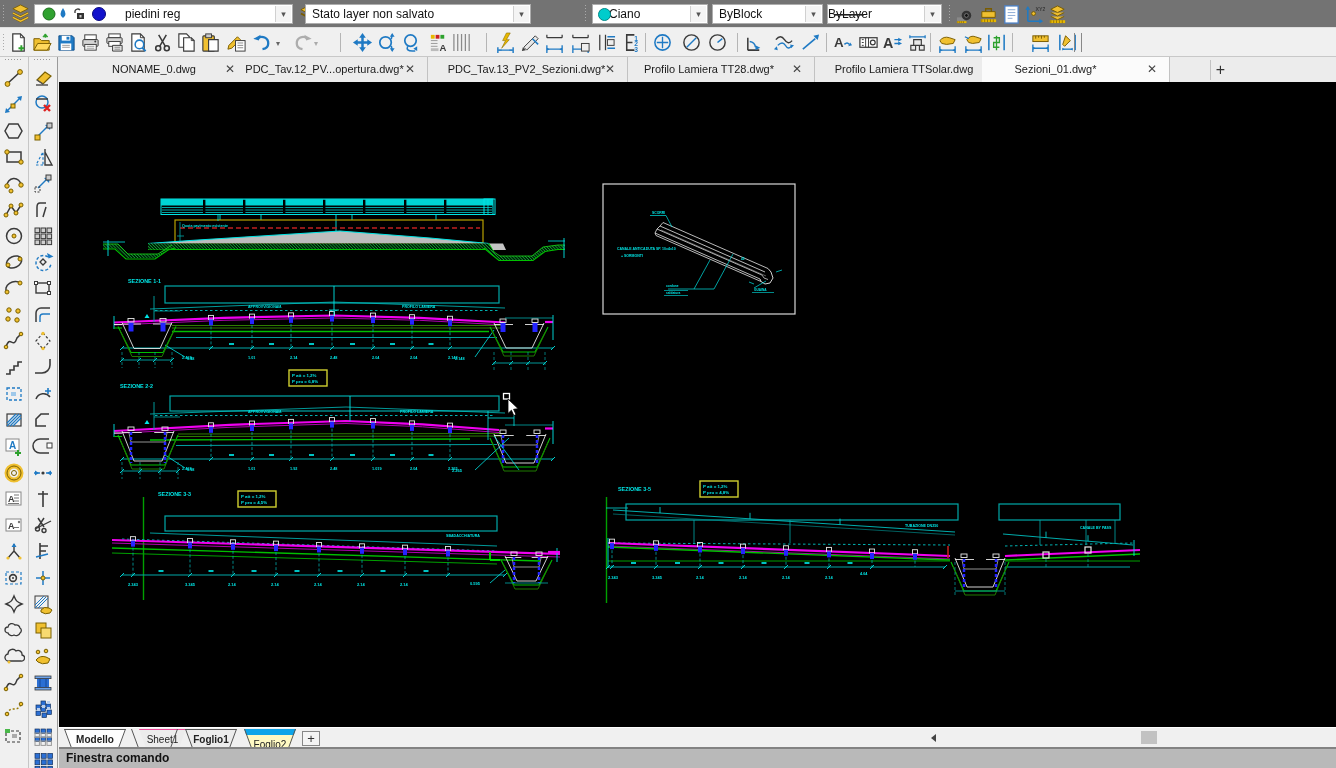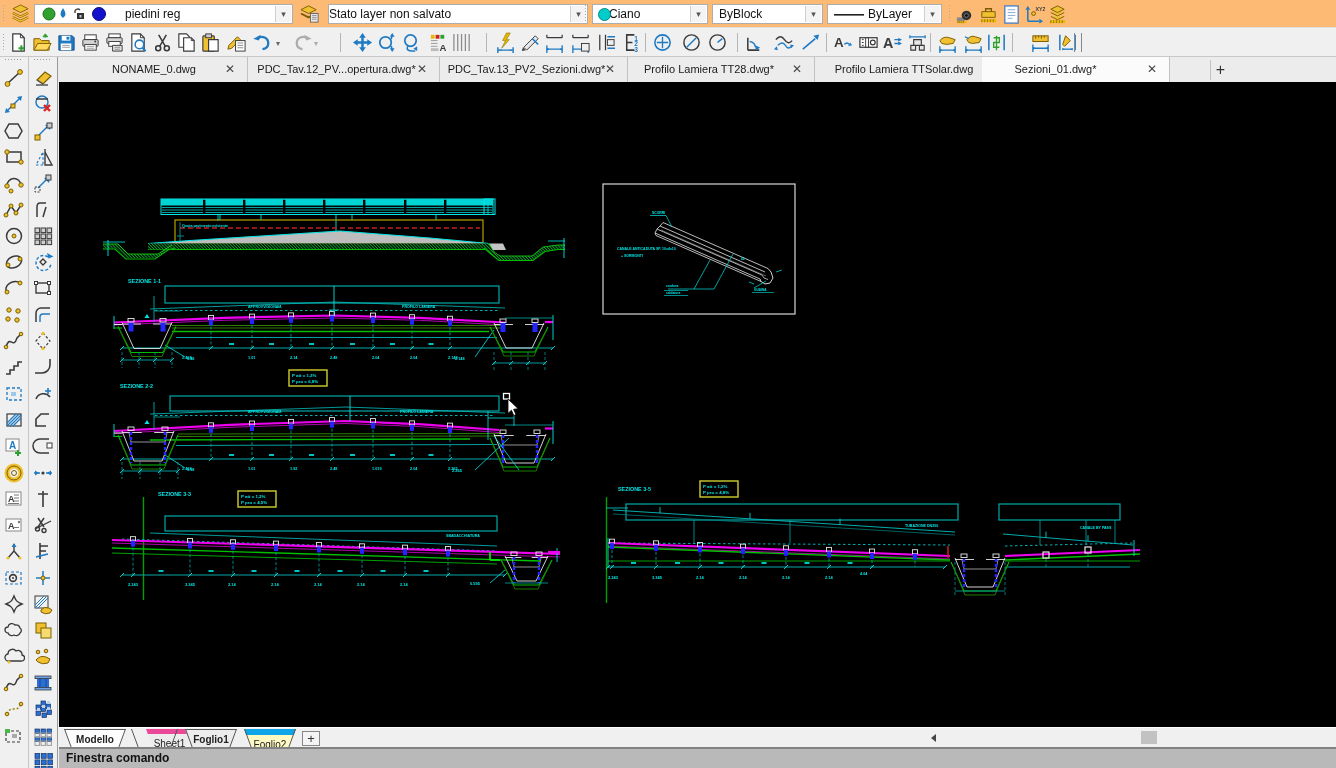--- a/index.html
+++ b/index.html
@@ -1,17 +1,17 @@
 <!DOCTYPE html>
 <html><head><meta charset="utf-8"><style>
 *{margin:0;padding:0;box-sizing:border-box}
 html,body{width:1336px;height:768px;overflow:hidden;background:#f0f0f0;
  font-family:"Liberation Sans",sans-serif}
 .abs{position:absolute}
-#row1{left:0;top:0;width:1336px;height:28px;background:#fdba74;border-bottom:1px solid #e0e0e0}
+#row1{left:0;top:0;width:1336px;height:28px;background:#737373;border-bottom:1px solid #e0e0e0}
 #row2{left:0;top:28px;width:1336px;height:29px;background:#f0f0f0;border-bottom:1px solid #c8c8c8}
 #tabbar{left:58px;top:57px;width:1278px;height:25px;background:#ececec}
 .dtab{position:absolute;top:0;height:25px;background:#ececec;border-right:1px solid #c2c2c2;
  color:#1a1a1a;font-size:11px;line-height:25px;text-align:center}
 .dtab.active{background:#fbfbfb}
 .dtab .x{position:absolute;right:12px;top:0;color:#444;font-size:12px}
 #lbar{left:0;top:57px;width:58px;height:711px;background:#f0f0f0;border-right:1px solid #9a9a9a}
 #lbar .divd{position:absolute;left:28px;top:0;width:1px;height:711px;background:#c6c6c6}
 #canvas{left:59px;top:82px;width:1277px;height:645px;background:#000}
 #bstrip{left:59px;top:727px;width:1277px;height:20px;background:#f0f0f0;border-top:1px solid #fff}
@@ -47,27 +47,27 @@
       </svg>
       <span style="position:absolute;left:90px">piedini reg</span>
       <div class="dd">▾</div>
     </div>
     <svg class="abs" style="left:299px;top:3px" width="21" height="21" viewBox="0 0 22 22">
       <path d="M10 3 l8 4 -8 4 -8 -4z" fill="#f0c030" stroke="#7a5c00"></path>
       <path d="M2 11 l8 4 8 -4" fill="none" stroke="#7a5c00" stroke-width="2"></path>
       <rect x="12" y="11" width="8" height="9" fill="#eee" stroke="#666"></rect>
       <path d="M13.5 13 h5 M13.5 15 h5 M13.5 17 h5" stroke="#888"></path>
     </svg>
-    <div class="combo" style="left:328px;width:260px;">Stato layer non salvato<div class="dd">▾</div></div>
+    <div class="combo" style="left:305px;width:226px;padding-left:6px">Stato layer non salvato<div class="dd">▾</div></div>
     <div class="sep" style="left:584px"></div>
     <div class="combo" style="left:592px;width:116px;padding-left:16px">Ciano<svg class="abs" style="left:5px;top:3px" width="13" height="13">
         <circle cx="6.5" cy="6.5" r="6" fill="#00cccc" stroke="#008888"></circle>
       </svg><div class="dd">▾</div></div>
     <div class="combo" style="left:712px;width:111px;padding-left:6px">ByBlock<div class="dd">▾</div></div>
-    <div class="combo" style="left:827px;width:115px;padding-left:40px">ByLayer<svg class="abs" style="left:6px;top:9px" width="30" height="3">
+    <div class="combo" style="left:827px;width:115px;">ByLayer<svg class="abs" style="left:6px;top:9px" width="30" height="3">
         <rect width="30" height="1.6" fill="#222"></rect>
       </svg><div class="dd">▾</div></div>
     <div class="sep" style="left:948px"></div>
     <svg class="abs" style="left:955px;top:4px" width="21" height="21" viewBox="0 0 22 22">
       <rect x="2" y="14" width="8" height="4" fill="#888"></rect>
       <circle cx="12" cy="12" r="5" fill="#333"></circle>
       <circle cx="12" cy="12" r="2" fill="#111" stroke="#777"></circle>
       <rect x="2" y="18" width="10" height="2" fill="#e8b800"></rect>
       <path d="M3 18 v2 M5 18 v2 M7 18 v2 M9 18 v2" stroke="#7a5c00" stroke-width="0.7"></path>
     </svg>
@@ -296,21 +296,21 @@
     <div class="abs" style="left:645px;top:5px;width:1px;height:19px;background:#b5b5b5"></div>
     <div class="abs" style="left:737px;top:5px;width:1px;height:19px;background:#b5b5b5"></div>
     <div class="abs" style="left:826px;top:5px;width:1px;height:19px;background:#b5b5b5"></div>
     <div class="abs" style="left:930px;top:5px;width:1px;height:19px;background:#b5b5b5"></div>
     <div class="abs" style="left:1012px;top:5px;width:1px;height:19px;background:#b5b5b5"></div>
     <div class="abs" style="left:1074px;top:5px;width:1px;height:19px;background:#888"></div>
     <div class="abs" style="left:1081px;top:5px;width:1px;height:19px;background:#888"></div>
   </div>
 <div id="tabbar" class="abs">
     <div class="dtab" style="left:27px;width:163px;padding-right:24px">NONAME_0.dwg<span class="x">✕</span></div>
-    <div class="dtab" style="left:190px;width:192px;padding-right:14px">PDC_Tav.12_PV...opertura.dwg*<span class="x">✕</span></div>
+    <div class="dtab" style="left:178px;width:192px;padding-right:14px">PDC_Tav.12_PV...opertura.dwg*<span class="x">✕</span></div>
     <div class="dtab" style="left:382px;width:188px;padding-right:14px">PDC_Tav.13_PV2_Sezioni.dwg*<span class="x">✕</span></div>
     <div class="dtab" style="left:570px;width:187px;padding-right:24px">Profilo Lamiera TT28.dwg*<span class="x">✕</span></div>
     <div class="dtab" style="left:757px;width:193px;padding-right:14px">Profilo Lamiera TTSolar.dwg<span class="x">✕</span></div>
     <div class="dtab active" style="left:924px;width:188px;padding-right:40px">Sezioni_01.dwg*<span class="x">✕</span></div>
     <div class="abs" style="left:1152px;top:3px;width:20px;height:20px;font-size:16px;color:#333;text-align:center;line-height:19px;border-left:1px solid #c2c2c2">+</div>
   </div>
 <div id="lbar" class="abs">
     <div class="divd"></div>
     <div class="abs" style="left:5px;top:2px;width:18px;height:4px;background-image:repeating-linear-gradient(90deg,#999 0 1px,transparent 1px 3px);background-size:100% 1px;background-repeat:no-repeat"></div>
     <svg class="abs" style="left:3px;top:10.0px" width="22" height="22" viewBox="0 0 22 22">
@@ -1076,21 +1076,21 @@
     <line x1="690" y1="200" x2="695" y2="202" stroke="#00e5e5" stroke-width="0.7"></line>
     <text x="682" y="178" font-size="3.0" fill="#00e5e5" text-anchor="start" font-family="Liberation Sans">45</text>
     <rect x="444.5" y="311.5" width="6" height="5.5" fill="none" stroke="#fff" stroke-width="1.3"></rect>
     <path d="M449 317 l0 14.5 3.4,-3.3 2.4,5.4 2.2,-1 -2.4,-5.3 4.6,-0.6 z" fill="#fff" stroke="#000" stroke-width="0.8"></path>
   </svg>
 <div id="bstrip" class="abs">
     <div class="mtab" style="left:5px;width:62px;background:#fdfdfd;font-weight:bold;clip-path:polygon(0 0,100% 0,calc(100% - 7px) 100%,7px 100%);border-top:1px solid #555">Modello</div>
     <svg class="abs" style="left:5px;top:1px" width="62" height="19">
       <path d="M0.5 0 L7.5 19 M61.5 0 L54.5 19" stroke="#555" fill="none"></path>
     </svg>
-    <div class="mtab" style="left:87px;width:47px;background:#ececec;font-weight:normal;clip-path:polygon(0 0,100% 0,calc(100% - 7px) 100%,7px 100%);border-top:5px solid #ec4899">Sheet1</div>
+    <div class="mtab" style="left:80px;width:47px;background:#ececec;font-weight:normal;clip-path:polygon(0 0,100% 0,calc(100% - 7px) 100%,7px 100%);border-top:1px solid #ec4899">Sheet1</div>
     <svg class="abs" style="left:72px;top:1px" width="47" height="19">
       <path d="M0.5 0 L7.5 19 M46.5 0 L39.5 19" stroke="#555" fill="none"></path>
     </svg>
     <div class="mtab" style="left:126px;width:52px;background:#ececec;font-weight:bold;clip-path:polygon(0 0,100% 0,calc(100% - 7px) 100%,7px 100%);border-top:1px solid #555">Foglio1</div>
     <svg class="abs" style="left:126px;top:1px" width="52" height="19">
       <path d="M0.5 0 L7.5 19 M51.5 0 L44.5 19" stroke="#555" fill="none"></path>
     </svg>
     <div class="mtab" style="left:185px;width:52px;background:#fef9c3;font-weight:normal;clip-path:polygon(0 0,100% 0,calc(100% - 7px) 100%,7px 100%);border-top:6px solid #0ea5e9">Foglio2</div>
     <svg class="abs" style="left:185px;top:1px" width="52" height="19">
       <path d="M0.5 0 L7.5 19 M51.5 0 L44.5 19" stroke="#555" fill="none"></path>

